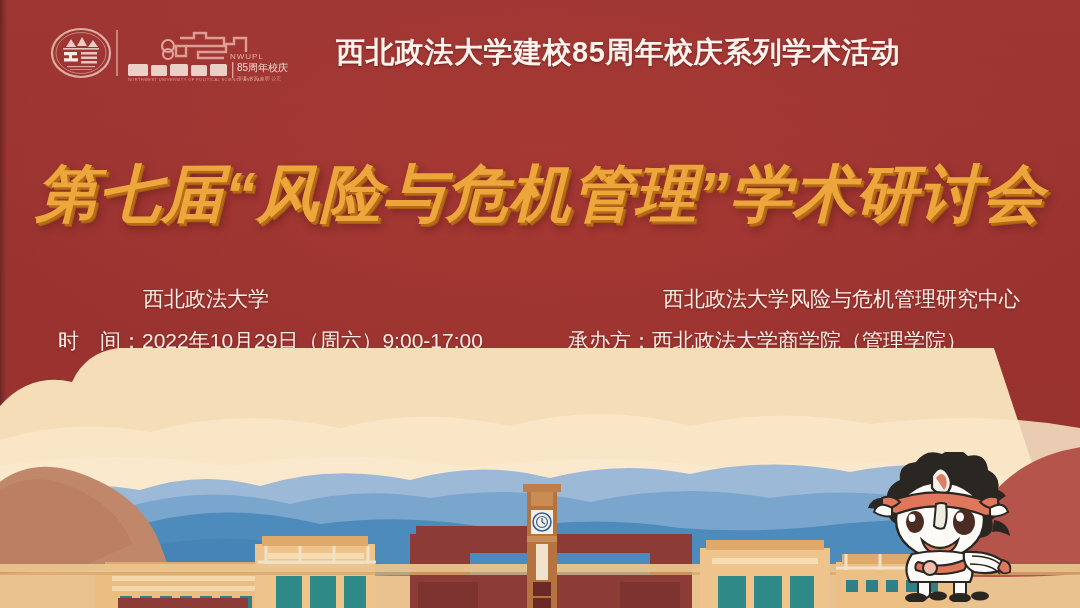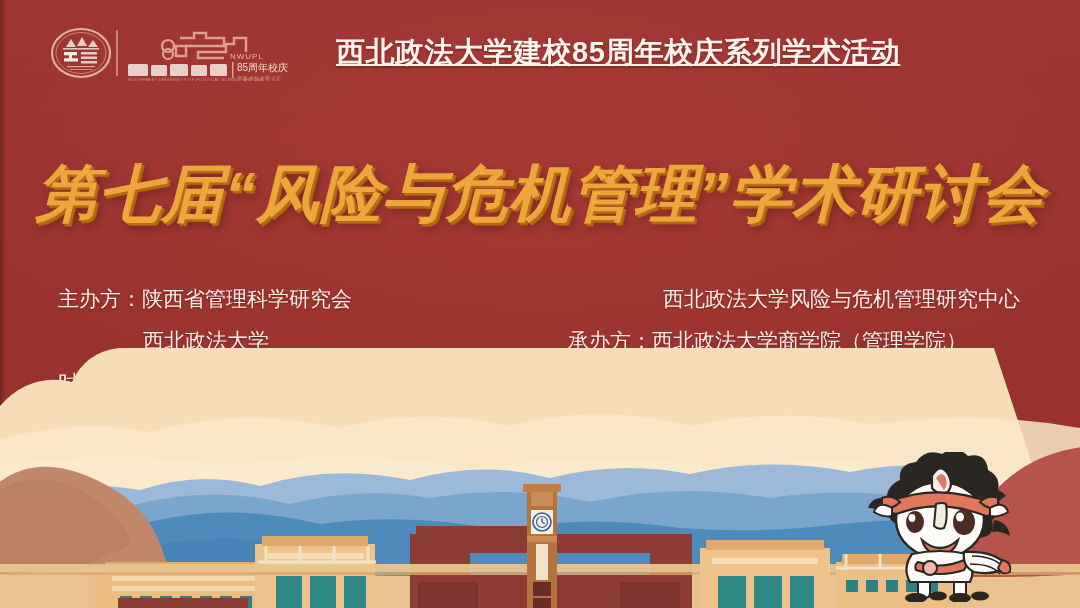--- a/index.html
+++ b/index.html
@@ -54,21 +54,20 @@
   .header-title {
     position: absolute;
     left: 336px;
     top: 33px;
     font-size: 29px;
     font-weight: 700;
     letter-spacing: .5px;
     color: #fdf3ec;
     text-shadow: 0 1px 2px rgba(70,15,12,.55);
     white-space: nowrap;
-    text-decoration: underline;
   }
 
   
   .main-title {
     position: absolute;
     left: 0; right: 0;
     top: 152px;
     text-align: center;
     font-size: 62px;
     font-weight: 800;
@@ -177,23 +176,20 @@
     </div>
   </div>
 
   <div class="header-title">西北政法大学建校85周年校庆系列学术活动</div>
 
   <div class="main-title">第七届“风险与危机管理”学术研讨会</div>
 
   <div class="info">
 
     <div class="info-col-left">
-      <div class="info-row">
-        <span>主办方：</span><span>陕西省管理科学研究会</span>
-      </div>
       <div class="info-row indent">
         <span>西北政法大学</span>
       </div>
       <div class="info-row">
         <span class="spaced-label">时　间：</span><span>2022年10月29日（周六）9:00-17:00</span>
       </div>
     </div>
 
     <div class="info-col-right">
       <div class="info-row indent-r">

